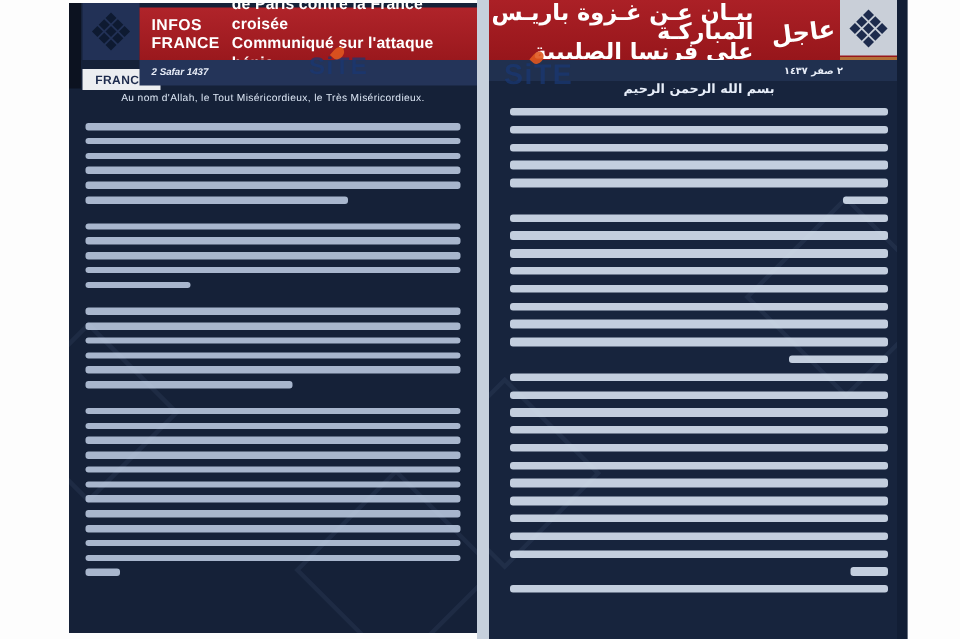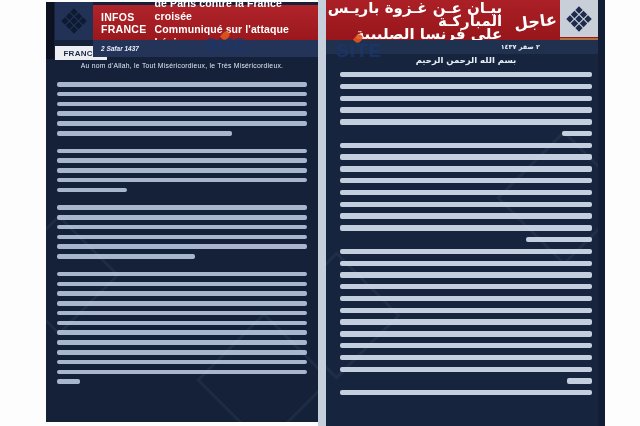--- a/index.html
+++ b/index.html
@@ -34,21 +34,21 @@
   .urgent{font-family:"DejaVu Sans",sans-serif;font-weight:bold;font-size:16px;transform:rotate(-7deg);margin-left:6px;}
   .title-ar{font-family:"DejaVu Sans",sans-serif;direction:rtl;text-align:right;font-weight:bold;
     font-size:15px;line-height:13px;margin-right:6px;}
   .logo-box-r{position:absolute;right:7px;top:0;width:38px;height:37px;background:#c9cfd8;
     display:flex;align-items:center;justify-content:center;}
   .country-box-r{position:absolute;right:7px;top:38px;width:38px;height:15px;background:#b27038;
     color:#fff;font-family:"DejaVu Sans",sans-serif;font-size:7.5px;font-weight:bold;
     display:flex;align-items:center;justify-content:center;}
   .date-strip-r{position:absolute;left:0;top:40px;width:272px;height:14px;background:#20304f;
     color:#e8edf8;font-family:"DejaVu Sans",sans-serif;font-size:6.5px;font-weight:bold;
-    direction:rtl;display:flex;align-items:center;padding-right:58px;box-sizing:border-box;}
+    direction:rtl;display:flex;align-items:center;padding-right:36px;box-sizing:border-box;}
   
   .site-mark{position:absolute;font-weight:bold;color:rgba(25,55,115,0.72);letter-spacing:1px;
     font-family:"Liberation Sans",sans-serif;text-align:center;}
   .site-mark .flame{position:absolute;width:7px;height:9px;background:#e0561e;
     border-radius:60% 60% 60% 0;transform:rotate(40deg);opacity:.9;}
   
   .body-fr{position:absolute;left:11px;top:60px;width:250px;color:#d3dff0;}
   .opening-fr{font-size:6.8px;letter-spacing:.25px;text-align:center;margin:0 0 13px 0;color:#dde7f5;}
   .body-ar{position:absolute;left:14px;top:55px;width:252px;direction:rtl;}
   .heading-ar{font-family:"DejaVu Sans",sans-serif;font-weight:bold;font-size:8.5px;color:#e7eef9;

